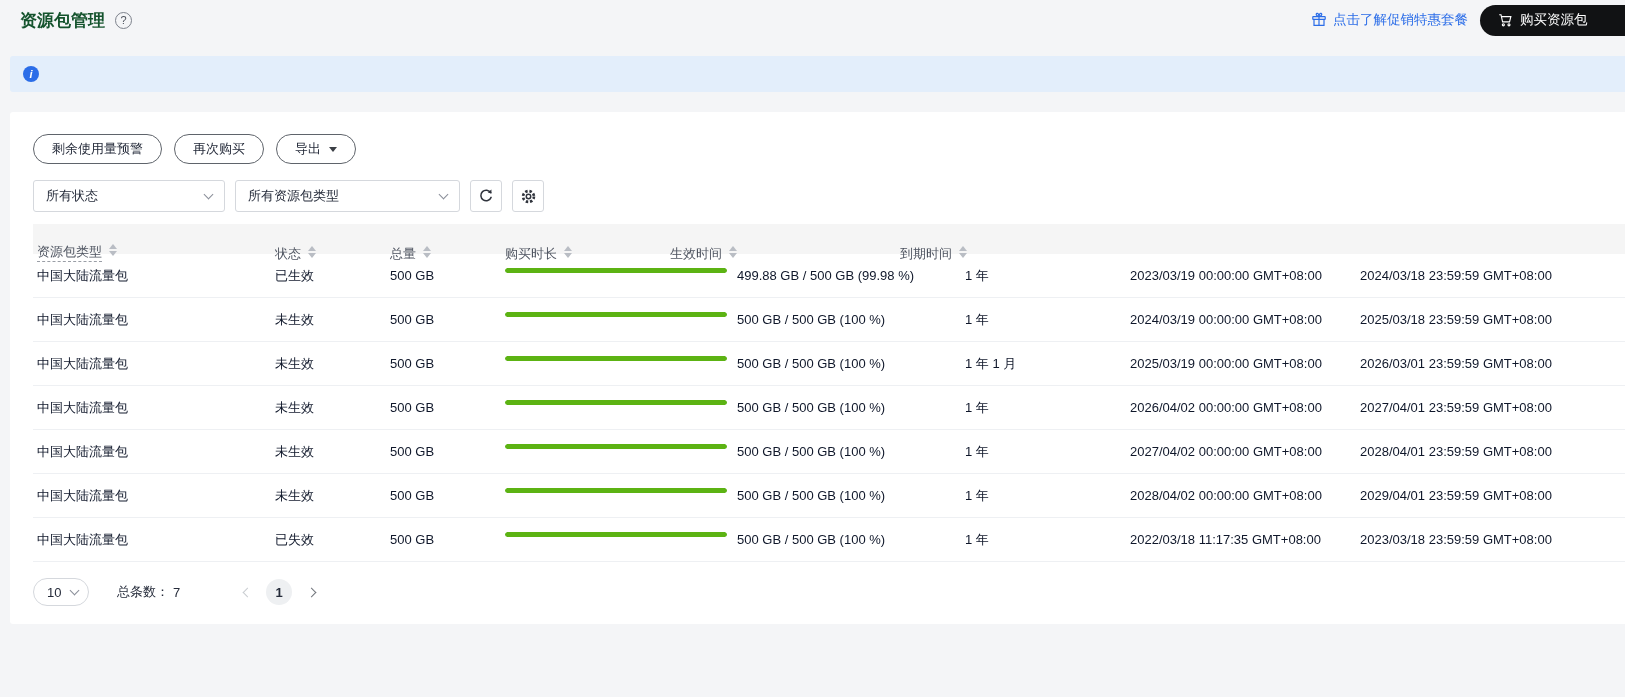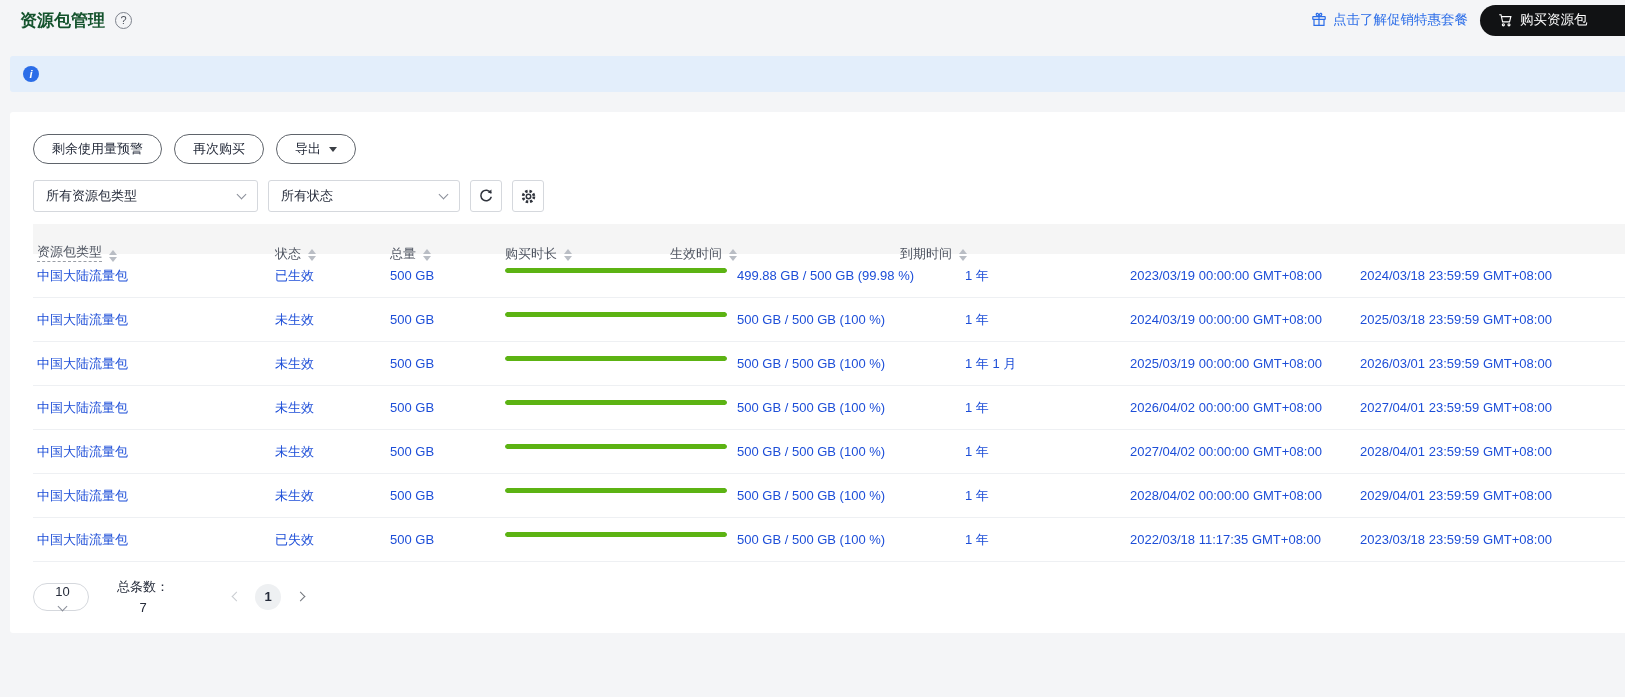--- a/index.html
+++ b/index.html
@@ -67,40 +67,40 @@
     background:transparent;
   }
   .search-box input::placeholder { color:#aeb3bb; }
   .icon-btn {
     width:32px; height:32px; border:1px solid #d5d8dd; border-radius:3px; background:#fff;
     display:flex; align-items:center; justify-content:center; cursor:pointer; flex:none;
   }
   
   .table { margin:12px 0 0 23px; }
   .thead { display:flex; align-items:center; height:30px; background:#f5f5f5; }
-  .hcell { display:flex; align-items:flex-end; padding-left:4px; color:#4e5460; font-size:13px;margin-top:28px; }
+  .hcell { display:flex; align-items:flex-start; padding-left:4px; color:#4e5460; font-size:13px;margin-top:28px; }
   .hcell .lbl { line-height:15px; }
   .hcell .lbl.dotted { border-bottom:1px dashed #9a9ea6; padding-bottom:2px; }
   .sorter { display:inline-flex; flex-direction:column; gap:2px; margin-left:7px; }
   .tri-up { width:0; height:0; border-left:4px solid transparent; border-right:4px solid transparent; border-bottom:5px solid #b9bdc4; }
   .tri-dn { width:0; height:0; border-left:4px solid transparent; border-right:4px solid transparent; border-top:5px solid #b9bdc4; }
   .trow { display:flex; align-items:center; height:44px; border-bottom:1px solid #eef0f3; }
-  .cell { padding-left:4px; font-size:13px; color:#1d4ed8; white-space:nowrap; overflow:hidden; }
+  .cell { padding-left:4px; font-size:13px; color:#0f172a; white-space:nowrap; overflow:hidden; }
   .c1{width:238px}.c2{width:115px}.c3{width:115px}.c4{width:460px}.c5{width:165px}.c6{width:230px}.c7{width:265px}
   .prog-wrap { display:flex; align-items:flex-start; }
   .prog-track { width:222px; height:5px; border-radius:3px; background:#eef0f3; overflow:hidden; flex:none; }
   .prog-fill { height:100%; border-radius:3px; }
   .prog-text { margin-left:10px; }
   
   .pager { display:flex; align-items:center; margin:16px 0 0 23px; }
   .size-select {
     width:56px; height:28px; border:1px solid #d5d8dd; border-radius:14px; background:#fff;
-    display:flex; align-items:center; justify-content:space-between; padding:0 10px 0 13px; cursor:pointer;flex-direction:column;
-  }
-  .total-wrap { margin-left:28px; display:flex; align-items:center; gap:4px;flex-direction:column; }
+    display:flex; align-items:center; justify-content:space-between; padding:0 10px 0 13px; cursor:pointer;
+  }
+  .total-wrap { margin-left:28px; display:flex; align-items:center; gap:4px; }
   .pg-prev { margin-left:62px; }
   .pg-chev { width:10px; height:22px; display:flex; align-items:center; justify-content:center; cursor:pointer; }
   .pg-chev .chev { margin-top:0; }
   .chev-left { transform:rotate(135deg); border-color:#c9ccd1; }
   .chev-right { transform:rotate(-45deg); border-color:#71757c; }
   .page-num {
     width:26px; height:26px; border-radius:50%; background:#eef0f2; margin:0 14px;
     display:flex; align-items:center; justify-content:center; font-weight:bold; cursor:pointer;
   }
   svg { display:block; }
@@ -148,26 +148,26 @@
     <button class="pill-btn">
       <span>再次购买</span>
     </button>
     <button class="pill-btn">
       <span>导出</span>
       <span class="caret-down"></span>
     </button>
   </div>
 
   <div class="filter-row">
+    <div class="select-box sel-status">
+      <span>所有状态</span>
+      <span class="chev"></span>
+    </div>
     <div class="select-box sel-type">
       <span>所有资源包类型</span>
-      <span class="chev"></span>
-    </div>
-    <div class="select-box sel-status">
-      <span>所有状态</span>
       <span class="chev"></span>
     </div>
     <div class="icon-btn">
       <span>
         <svg width="16" height="16" viewBox="0 0 16 16">
           <path d="M13.1 9.4 A5.3 5.3 0 1 1 12.7 4.7" fill="none" stroke="#2f333c" stroke-width="1.5" stroke-linecap="round"></path>
           <path d="M13.4 1.4 L13.5 5.4 L9.8 4.4 Z" fill="#2f333c"></path>
         </svg>
       </span>
     </div>

